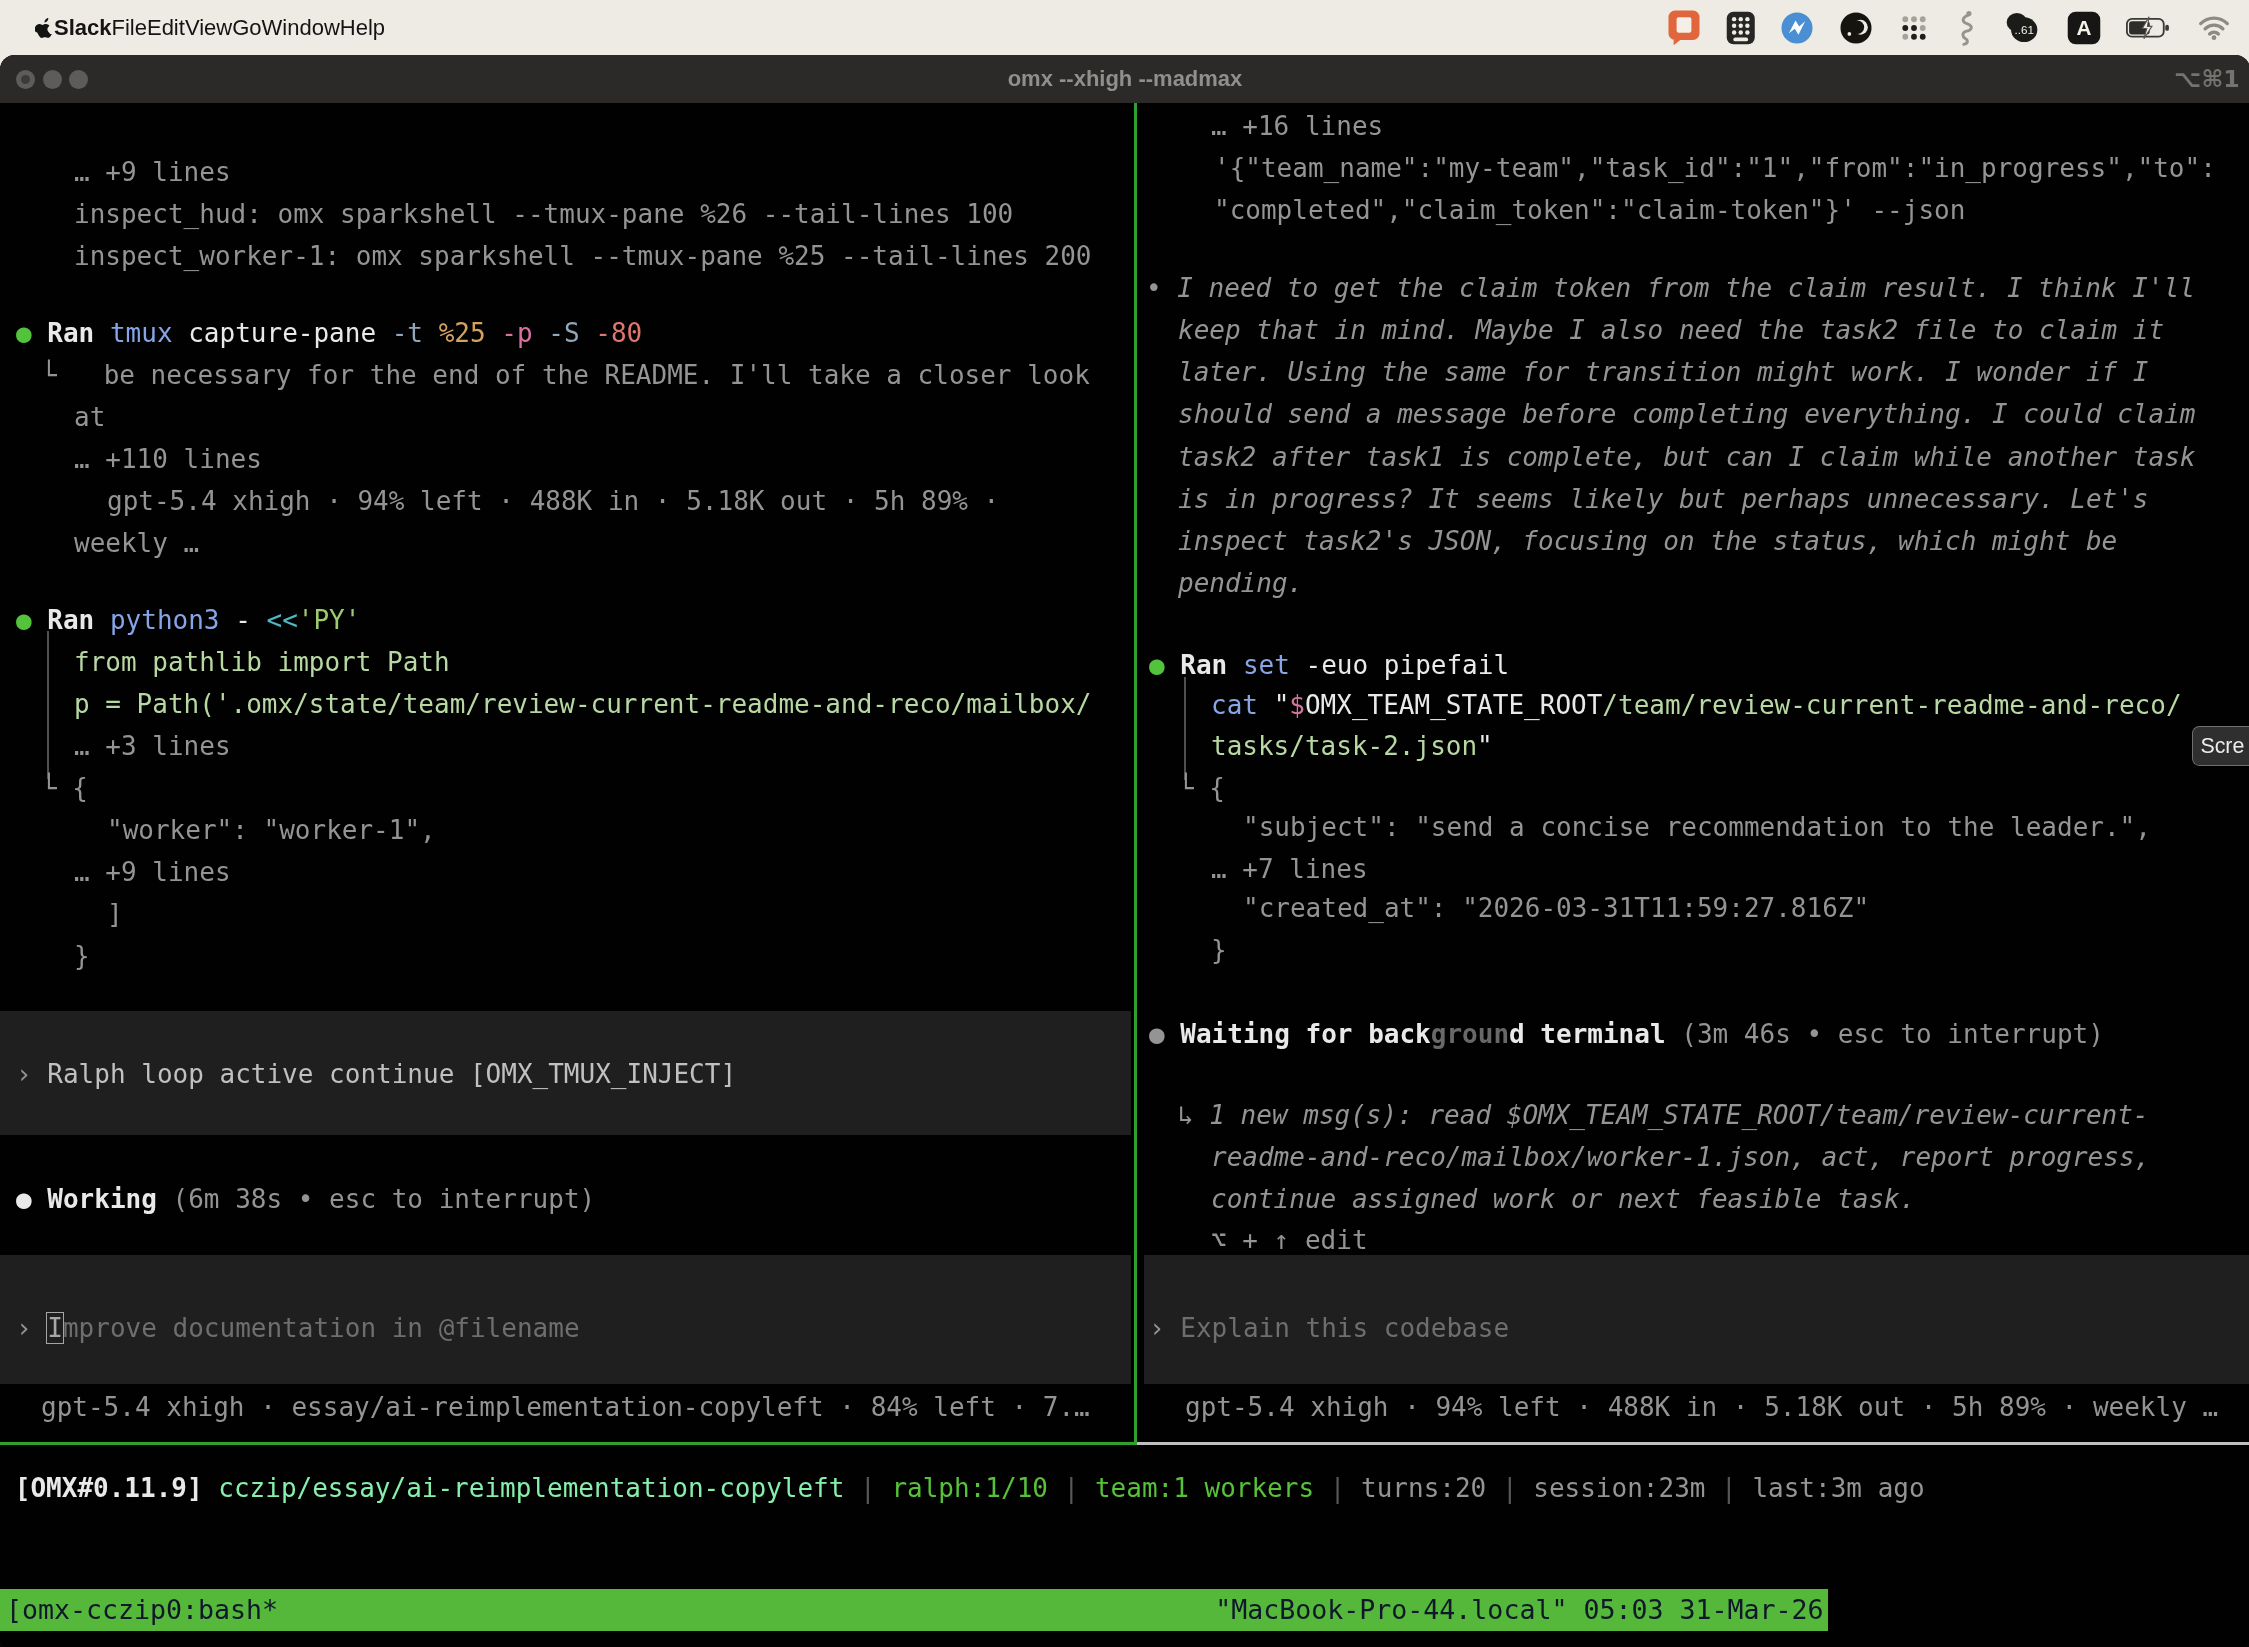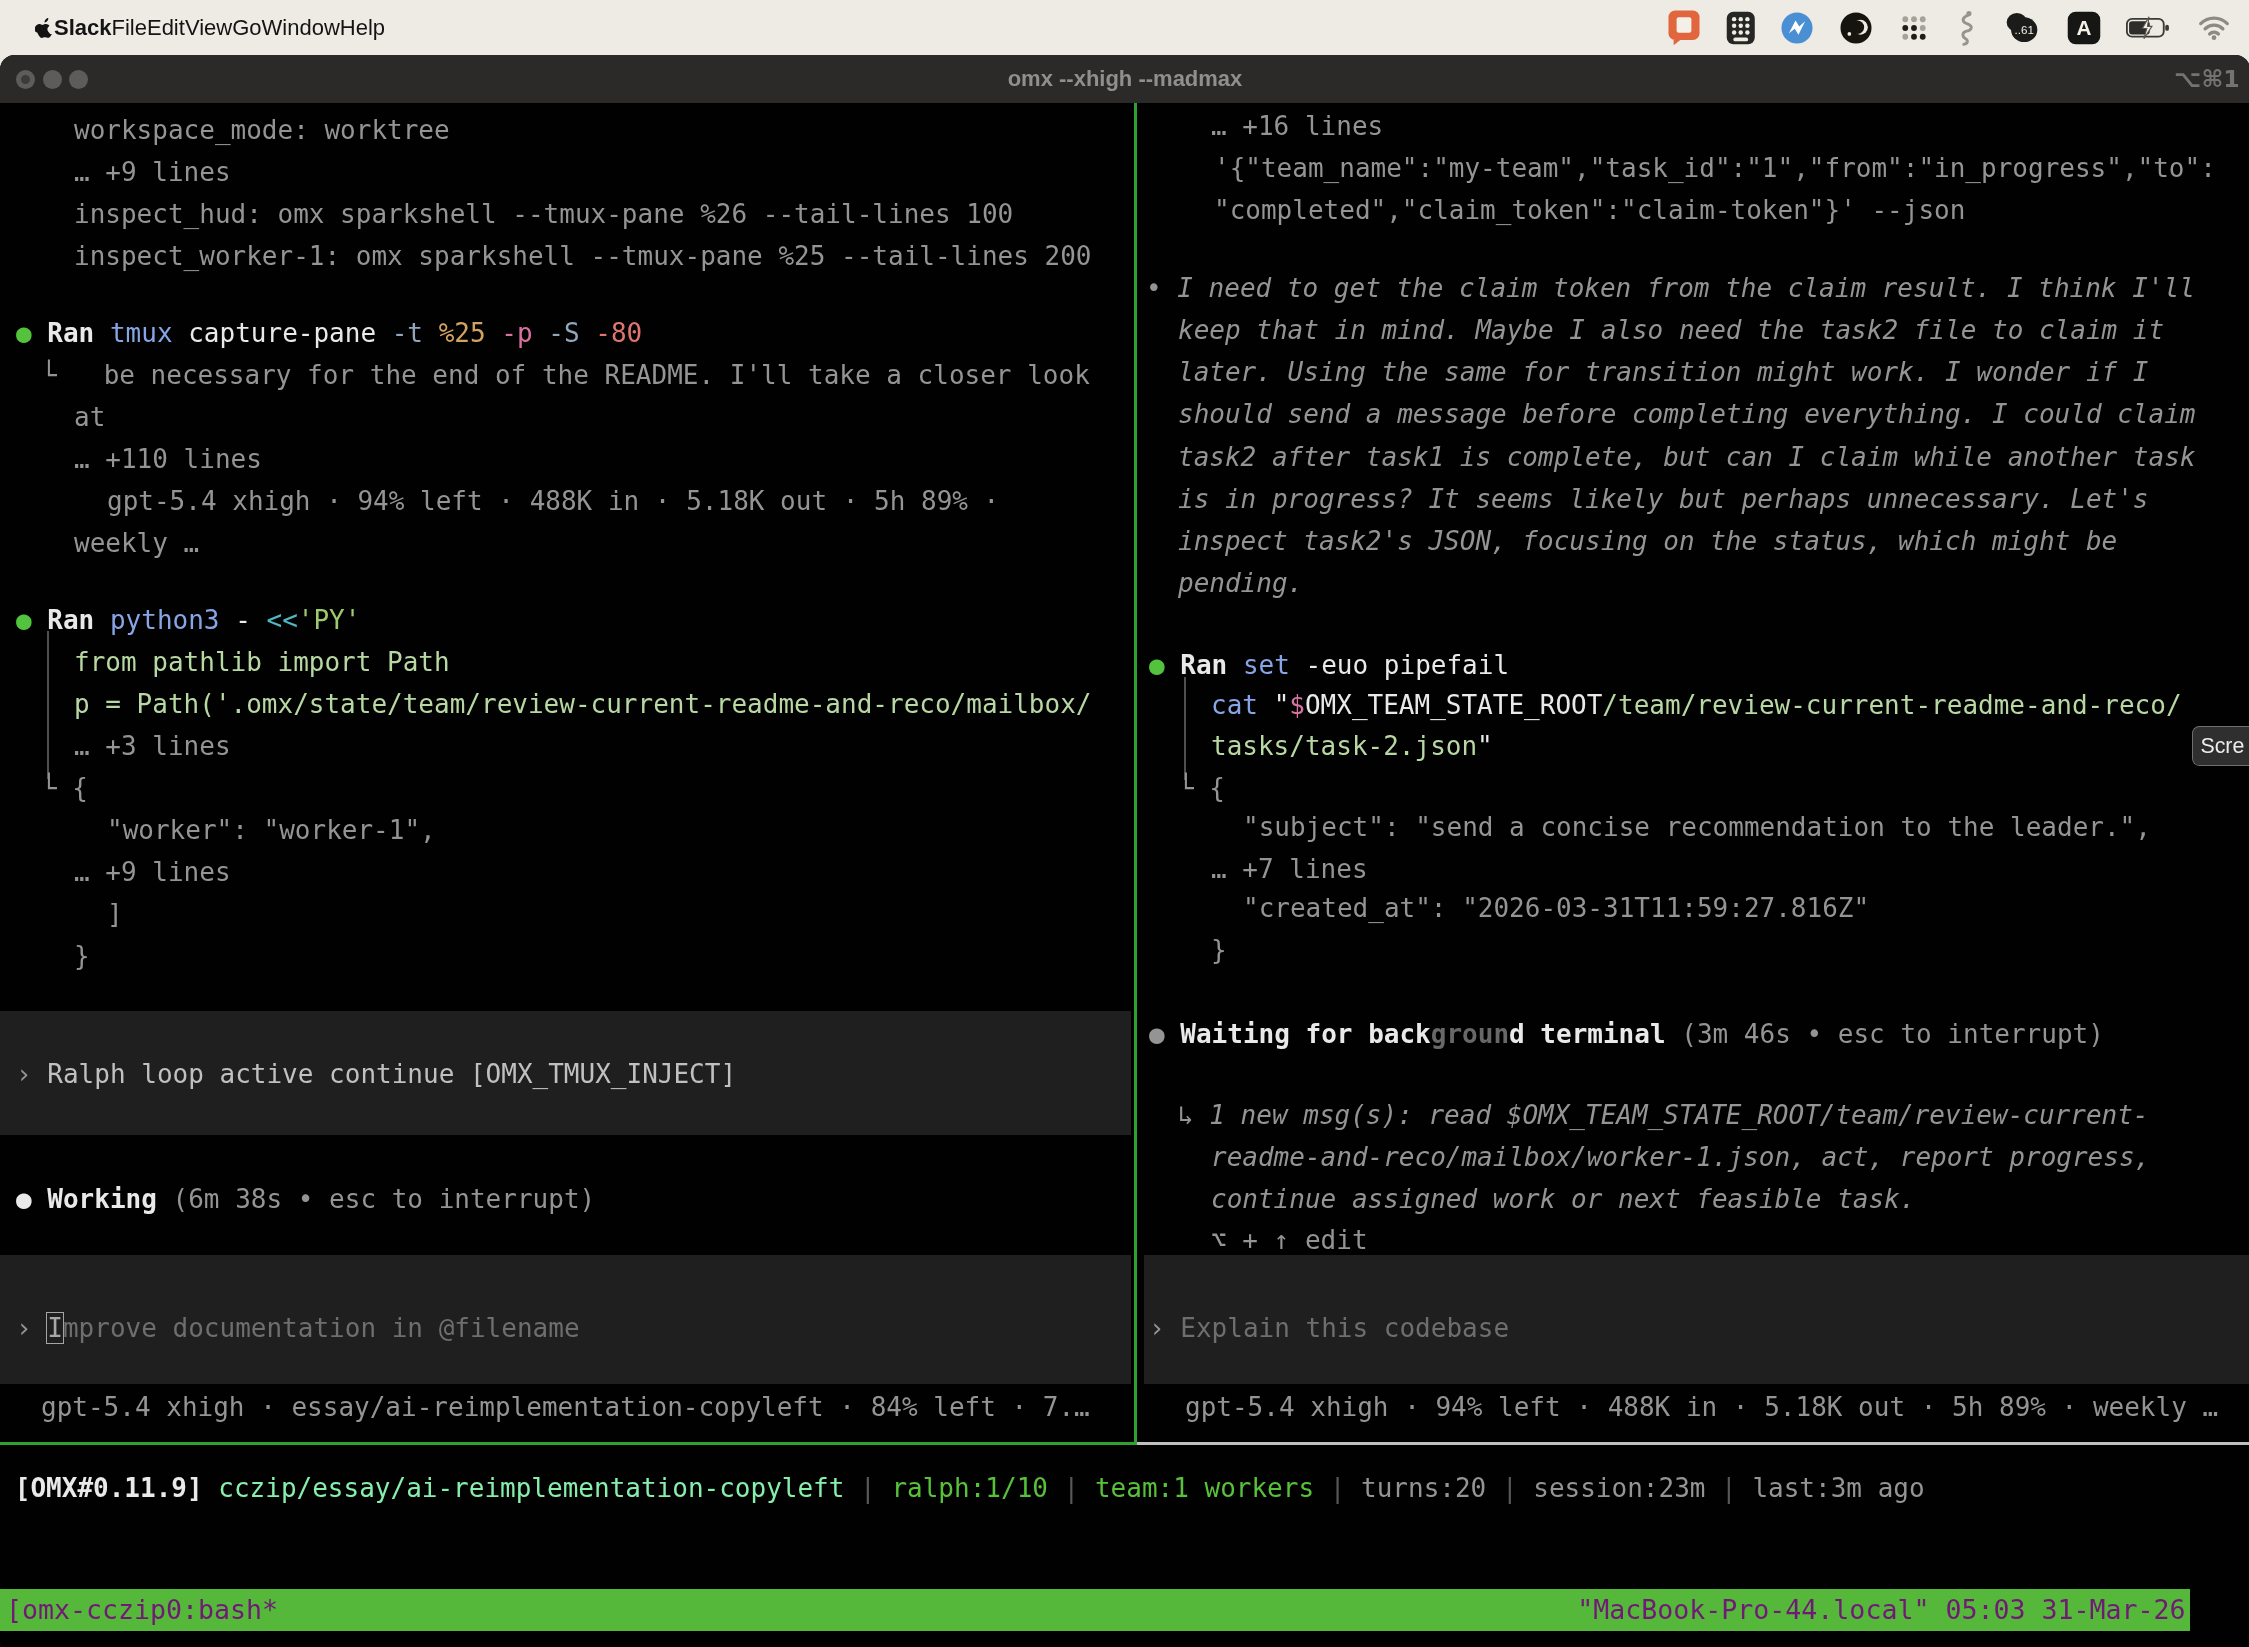--- a/index.html
+++ b/index.html
@@ -32,21 +32,21 @@
   .b{font-weight:700}.i{font-style:italic}
   .blue{color:#87a5e6}.teal{color:#4fb8c4}.green{color:#9dc96f}.code{color:#b7d8a2}
   .pink{color:#d873a1}.orange{color:#d4a260}.salmon{color:#e0776e}.slate{color:#92a6bb}
   .bg{color:#53c23d}.shim{color:#686868}
   .cyan{color:#86efac}.green2{color:#57c13a}.dk{color:#585858}
   .cursor{color:#a8a8a8;outline:1.5px solid #a5a5a5;}
   .vdiv{position:absolute;left:1134px;top:103px;width:3px;height:1341px;background:#2fa12f;}
   .hdiv-l{position:absolute;left:0;top:1442px;width:1137px;height:3px;background:#2fa12f;}
   .hdiv-r{position:absolute;left:1137px;top:1442px;width:1113px;height:3px;background:#bfbfbf;}
   .scre{position:absolute;right:0;top:726px;width:58px;height:40px;background:#2f2f2f;border:1.5px solid #6f6f6f;border-right:none;border-radius:7.4px 0 0 7.4px;color:#ececec;font-family:"Liberation Sans",sans-serif;font-size:21.4px;line-height:38px;padding-left:7.4px;box-sizing:border-box;}
-  .tmuxbar{position:absolute;left:0;top:1589px;width:2190px;height:42px;background:#55b83a;font-family:"DejaVu Sans Mono",monospace;font-size:26.6px;line-height:42px;color:#701a75;white-space:pre;}
+  .tmuxbar{position:absolute;left:0;top:1589px;width:1828px;height:42px;background:#55b83a;font-family:"DejaVu Sans Mono",monospace;font-size:26.6px;line-height:42px;color:#0f172a;white-space:pre;}
   .tleft{position:absolute;left:5.9px;top:0;}
   .tright{position:absolute;right:4.4px;top:0;}
 </style>
 </head>
 <body>
 
 <div id="screen">
   <div class="menustrip"></div>
 
   <div class="menubar">
@@ -159,21 +159,20 @@
       <span class="dot d3"></span>
       <span class="wtitle">omx --xhigh --madmax</span>
       <span class="wshort">⌥⌘1</span>
     </div>
   </div>
 
   <div id="pane-left" class="layer">
       <div class="band" style="left: 0px; top: 1011px; width: 1131px; height: 124px;"></div>
       <div class="band" style="left: 0px; top: 1255px; width: 1131px; height: 129px;"></div>
       <div class="rule" style="left: 47px; top: 631px; height: 148px;"></div>
-      <div class="tl" style="left: 74px; top: 109px;"><span class="g">workspace_mode: worktree</span></div>
       <div class="tl" style="left: 74px; top: 151px;"><span class="g">… +9 lines</span></div>
       <div class="tl" style="left: 74px; top: 193px;"><span class="g">inspect_hud: omx sparkshell --tmux-pane %26 --tail-lines 100</span></div>
       <div class="tl" style="left: 74px; top: 235px;"><span class="g">inspect_worker-1: omx sparkshell --tmux-pane %25 --tail-lines 200</span></div>
       <div class="tl" style="left: 16px; top: 312px;"><span class="bg">●</span><span class="w"> </span><span class="w b">Ran</span><span class="w"> </span><span class="blue">tmux</span><span class="w"> capture-pane </span><span class="slate">-t</span><span class="w"> </span><span class="orange">%25</span><span class="w"> </span><span class="pink">-p</span><span class="w"> </span><span class="slate">-S</span><span class="w"> </span><span class="salmon">-80</span></div>
       <div class="tl" style="left: 41px; top: 354px;"><span class="g">└   </span><span class="g">be necessary for the end of the README. I'll take a closer look</span></div>
       <div class="tl" style="left: 74px; top: 396px;"><span class="g">at</span></div>
       <div class="tl" style="left: 74px; top: 438px;"><span class="g">… +110 lines</span></div>
       <div class="tl" style="left: 107px; top: 480px;"><span class="g">gpt-5.4 xhigh · 94% left · 488K in · 5.18K out · 5h 89% ·</span></div>
       <div class="tl" style="left: 74px; top: 522px;"><span class="g">weekly …</span></div>
       <div class="tl" style="left: 16px; top: 599px;"><span class="bg">●</span><span class="w"> </span><span class="w b">Ran</span><span class="w"> </span><span class="blue">python3</span><span class="w"> - </span><span class="teal">&lt;&lt;</span><span class="green">'PY'</span></div>

